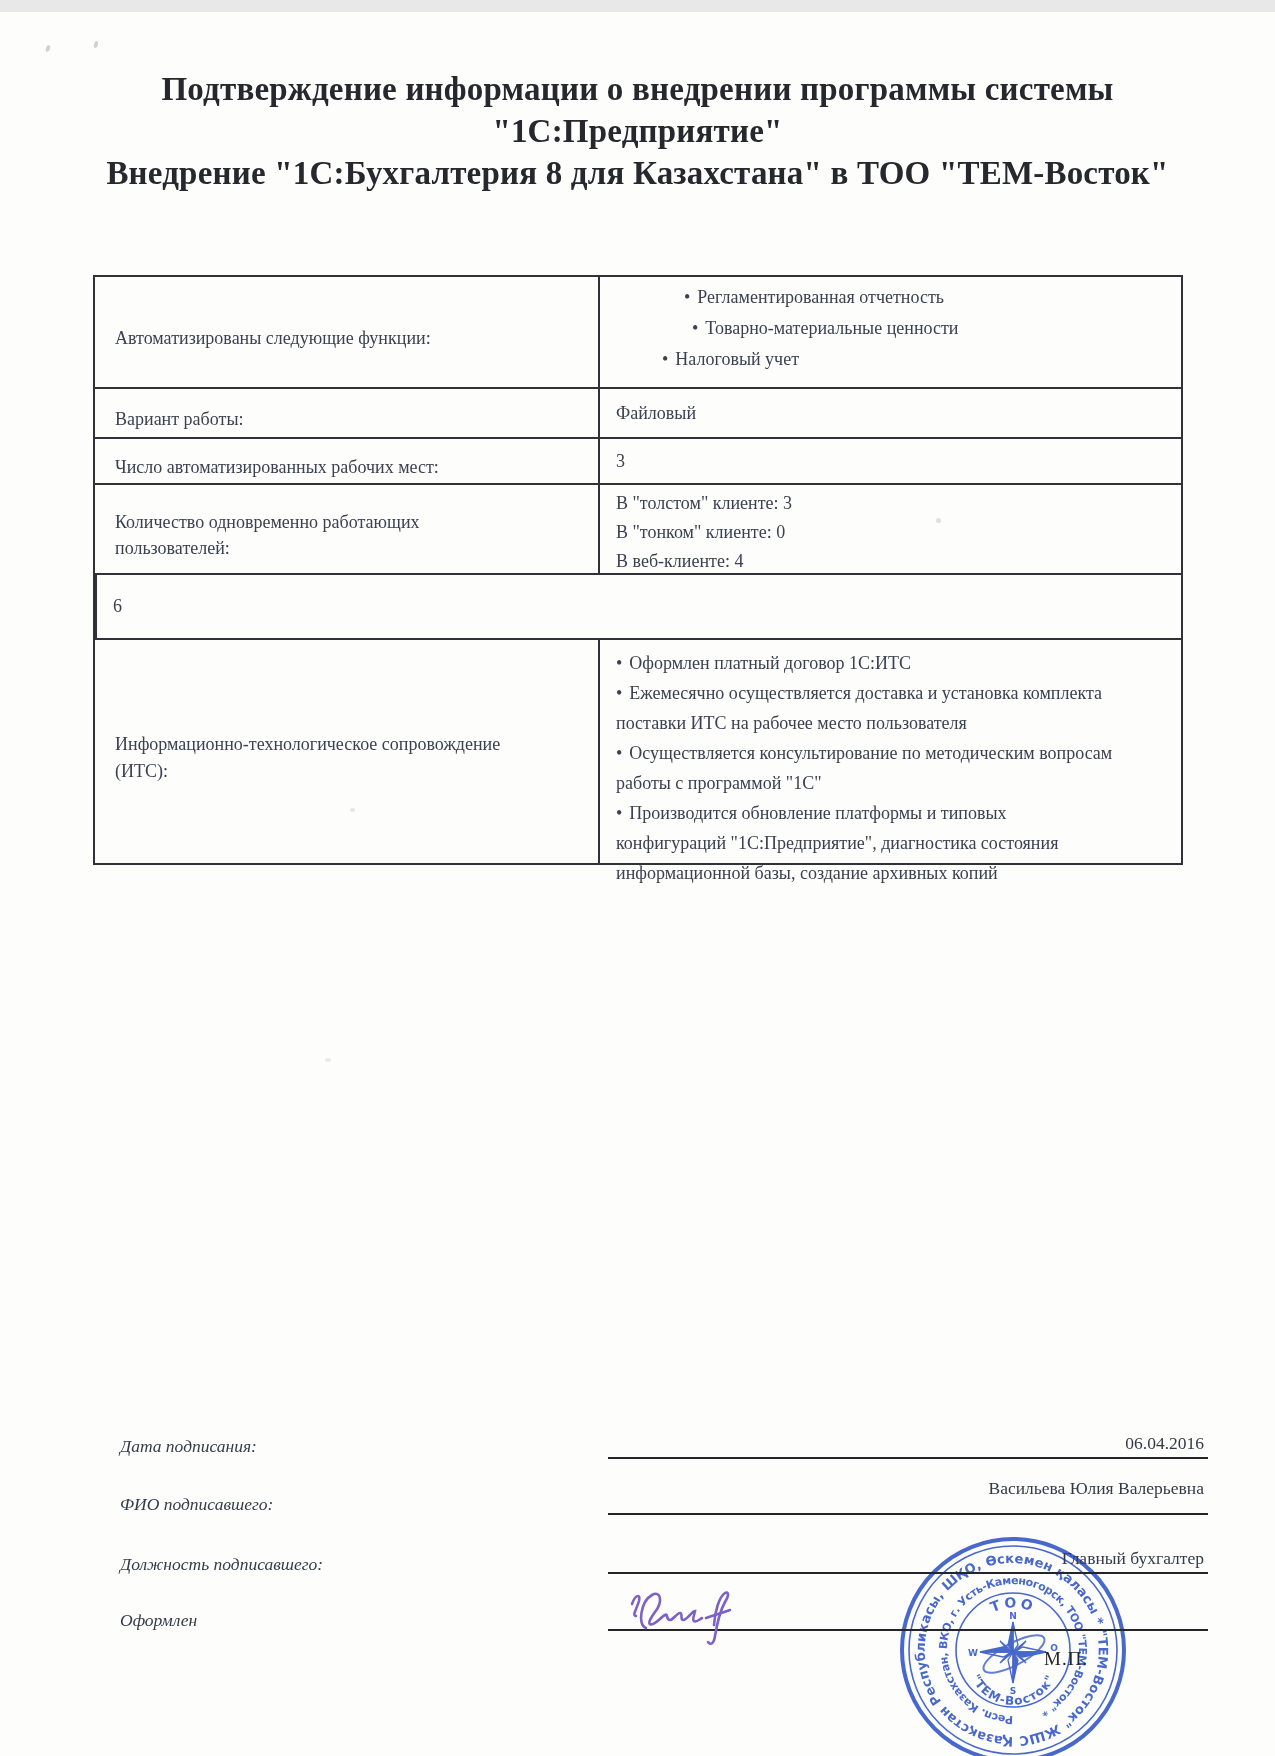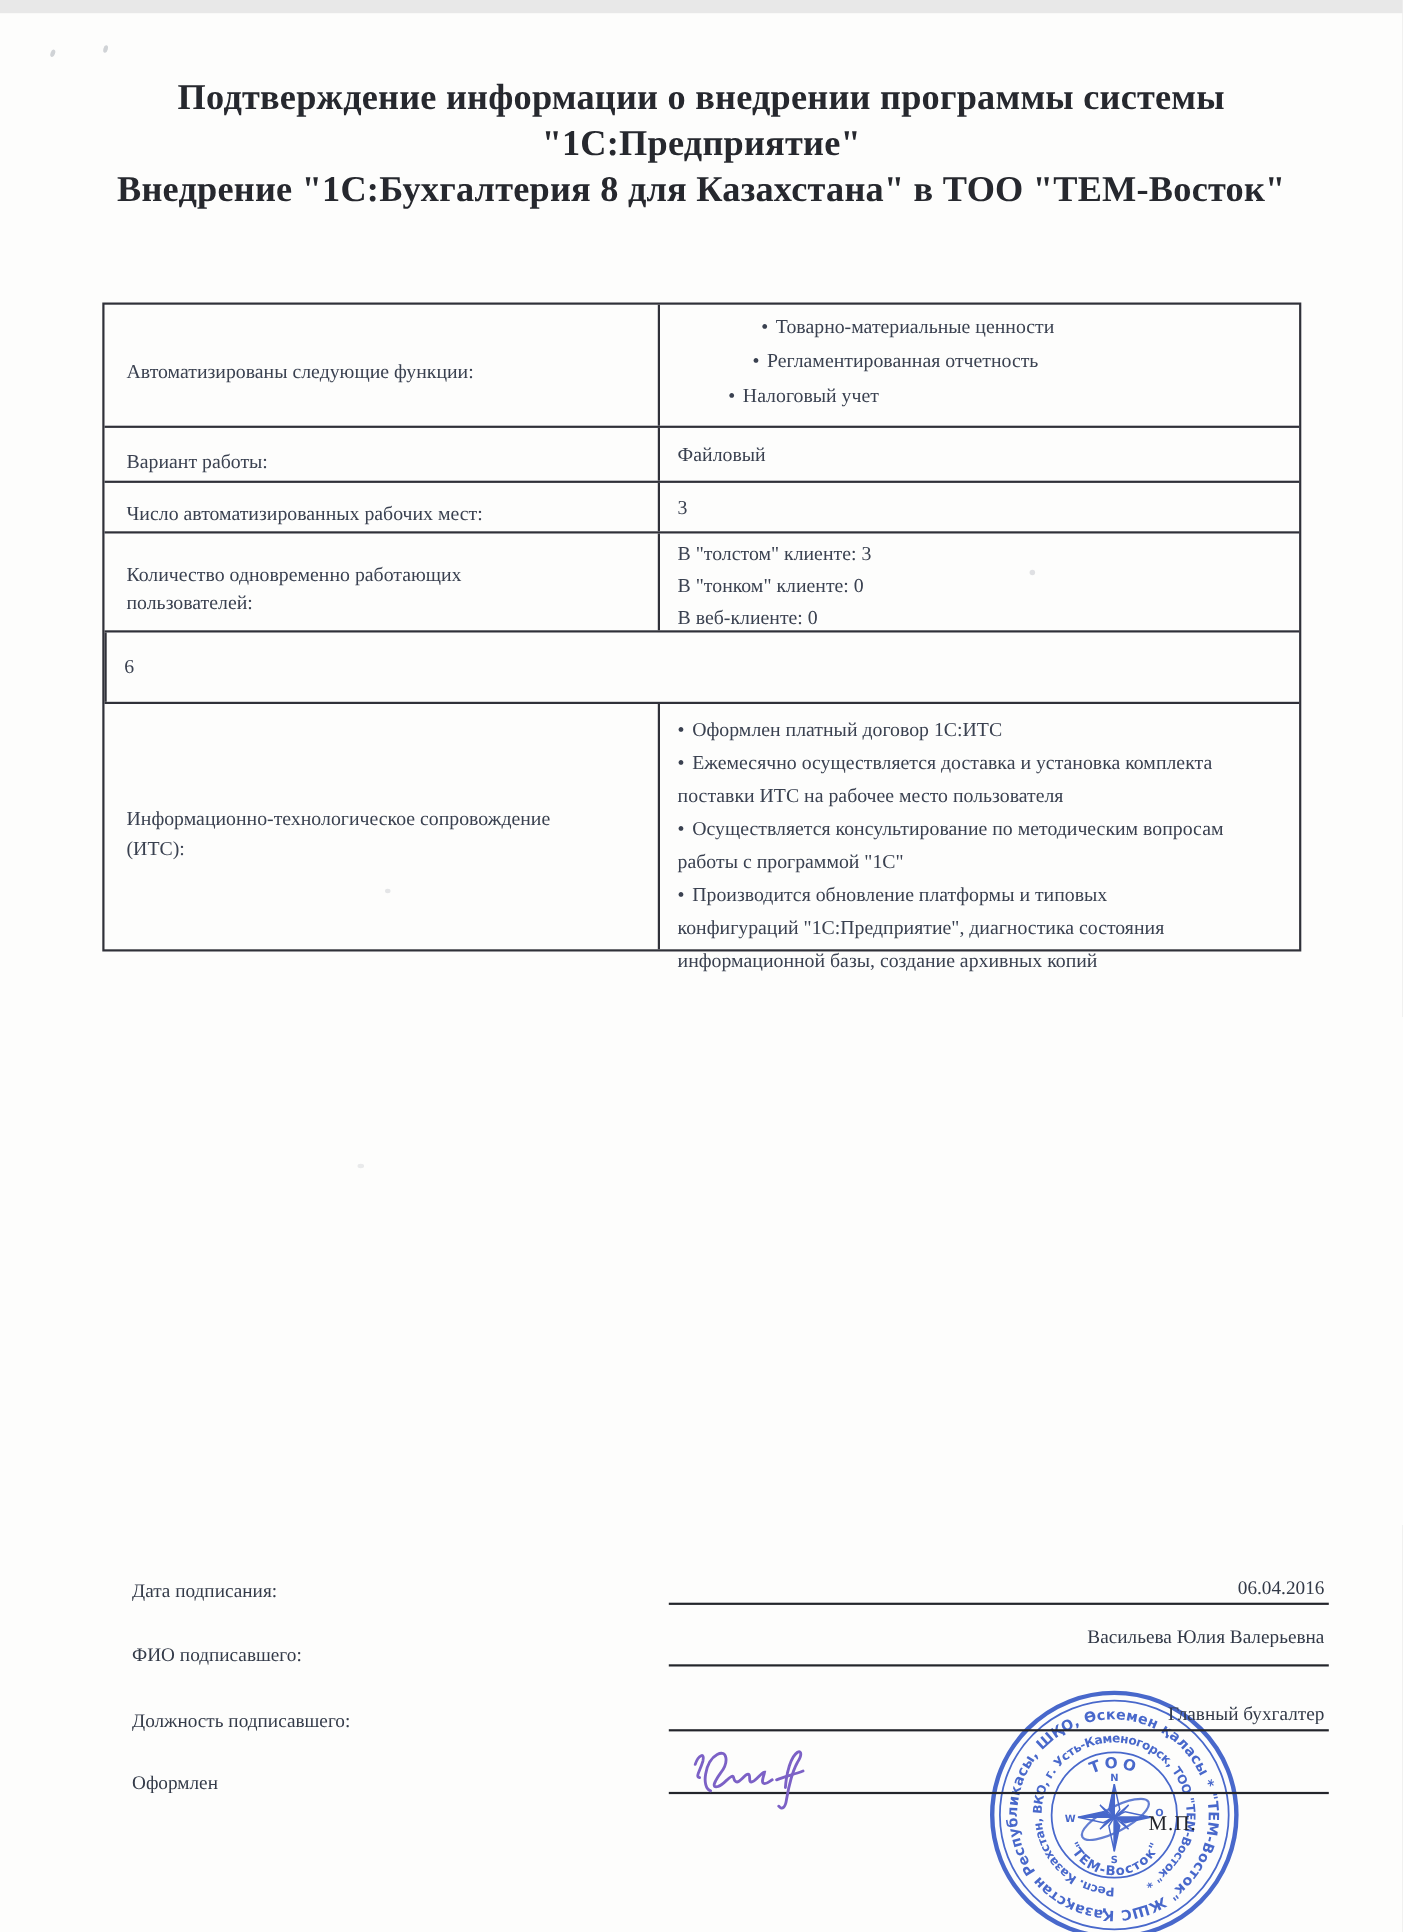--- a/index.html
+++ b/index.html
@@ -52,21 +52,21 @@
   .r1 .blt.i1{margin-left:68px;}
   .r1 .blt.i2{margin-left:76px;}
   .r1 .blt.i3{margin-left:46px;}
   .r4 .cell-r{justify-content:flex-start;padding-top:4px;}
   .r4 .vline{line-height:29px;}
   .r6 .cell-r{justify-content:flex-start;padding-top:8px;max-width:545px;}
   .r6 .blt{line-height:30px;}
   .b{margin-right:7px;}
   
   .sig-row{position:absolute;left:0;width:100%;font-size:17.5px;color:#343b49;}
-  .sig-label{position:absolute;left:120px;top:0;white-space:nowrap;}
+  .sig-label{position:absolute;left:120px;top:0;white-space:nowrap;font-style:italic;}
   .sig-line{
     position:absolute;left:608px;width:600px;
     border-bottom:2px solid #23252b;
     display:flex;justify-content:flex-end;align-items:flex-end;
     box-sizing:border-box;
   }
   .sig-value{padding:0 4px 3px 0;white-space:nowrap;color:#323947;}
   .sr1{top:1424px;} .sr1 .sig-line{top:-16px;height:39px;}
   .sr2{top:1482px;} .sr2 .sig-line{top:-21px;height:42px;} .sr2 .sig-value{padding-bottom:14px;}
   .sr3{top:1542px;} .sr3 .sig-line{top:-17px;height:37px;z-index:3;}
@@ -107,22 +107,22 @@
   <div class="title-block">
     <div>Подтверждение информации о внедрении программы системы "1С:Предприятие"</div>
     <div>Внедрение "1С:Бухгалтерия 8 для Казахстана" в ТОО "ТЕМ-Восток"</div>
   </div>
 
   <div class="doc-table">
 
     <div class="t-row r1">
       <div class="cell-l">Автоматизированы следующие функции:</div>
       <div class="cell-r">
+        <div class="blt i1"><span class="b">•</span><span>Регламентированная отчетность</span></div>
         <div class="blt i2"><span class="b">•</span><span>Товарно-материальные ценности</span></div>
-        <div class="blt i1"><span class="b">•</span><span>Регламентированная отчетность</span></div>
         <div class="blt i3"><span class="b">•</span><span>Налоговый учет</span></div>
       </div>
     </div>
 
     <div class="t-row r2">
       <div class="cell-l">Вариант работы:</div>
       <div class="cell-r">
         <div>Файловый</div>
       </div>
     </div>
@@ -132,21 +132,21 @@
       <div class="cell-r">
         <div>3</div>
       </div>
     </div>
 
     <div class="t-row r4">
       <div class="cell-l">Количество одновременно работающих пользователей:</div>
       <div class="cell-r">
         <div class="vline">В "толстом" клиенте: 3</div>
         <div class="vline">В "тонком" клиенте: 0</div>
-        <div class="vline">В веб-клиенте: 0</div>
+        <div class="vline">В веб-клиенте: 4</div>
       </div>
     </div>
 
     <div class="t-row r5">
       <div class="cell-r">
         <div>6</div>
       </div>
     </div>
 
     <div class="t-row r6">

